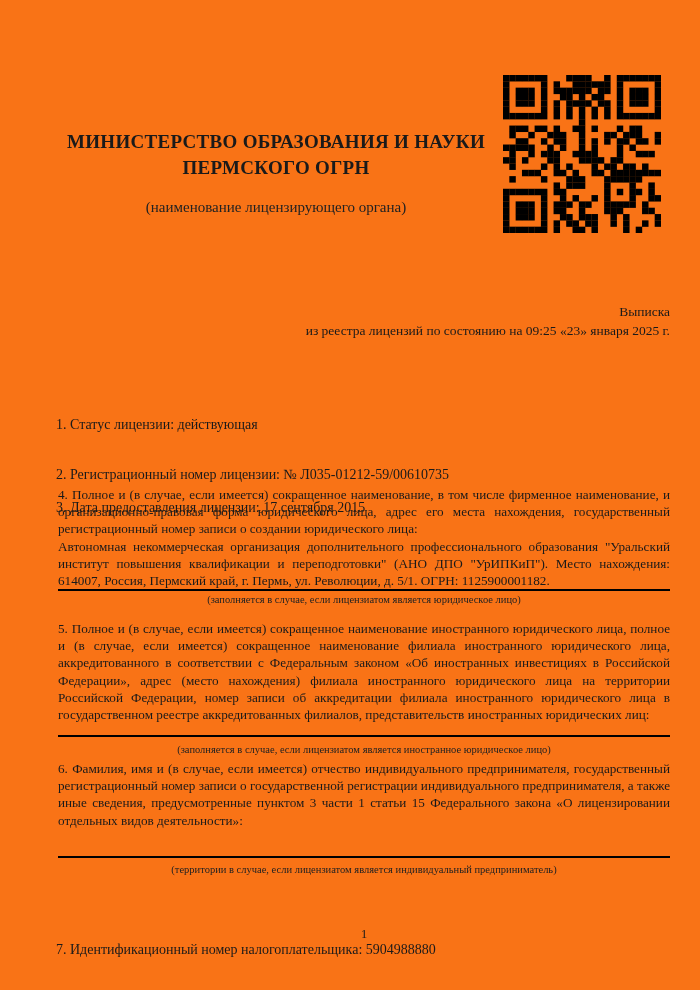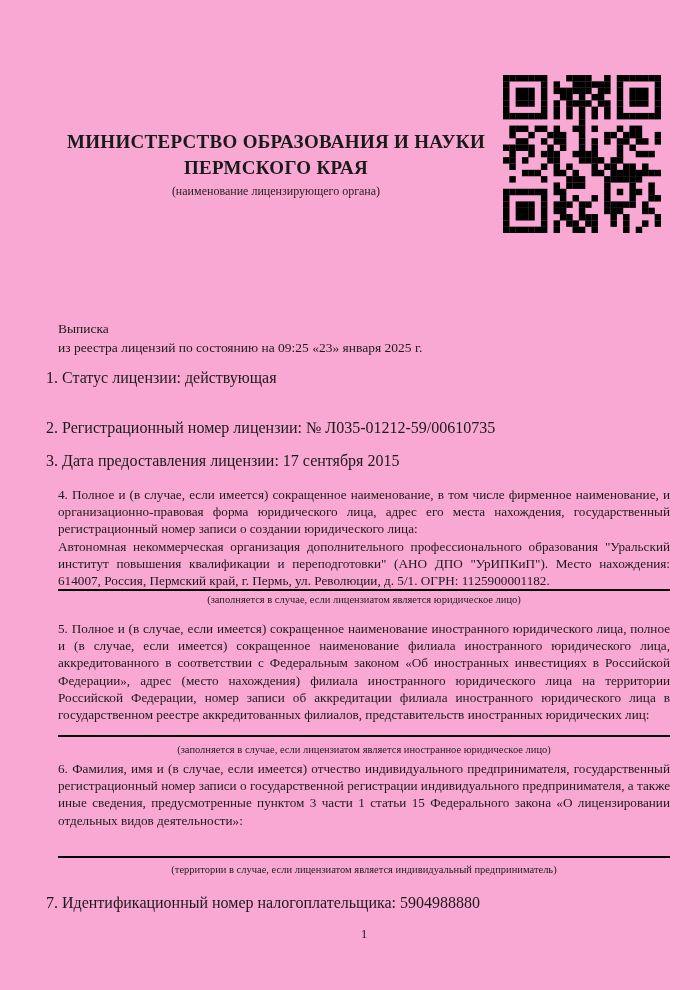--- a/index.html
+++ b/index.html
@@ -1,44 +1,44 @@
 <!DOCTYPE html>
 <html lang="ru"><head>
 <meta charset="utf-8">
 <style>
   html,body{margin:0;padding:0;background:#fff;}
   .page{
-    position:relative;width:700px;height:990px;background:#f9a8d4;
+    position:relative;width:700px;height:990px;background:#f97316;
     font-family:"Liberation Serif","DejaVu Serif",serif;color:#1a1a1a;
     overflow:hidden;
   }
   .abs{position:absolute;}
   
   .ministry{left:58px;top:129px;width:436px;text-align:center;}
   .ministry .m-line{font-size:19px;font-weight:bold;line-height:26px;letter-spacing:.3px;}
-  .ministry .m-cap{font-size:12px;line-height:13px;margin-top:4px;color:#222;}
+  .ministry .m-cap{font-size:15px;line-height:13px;margin-top:20px;color:#222;}
   .qr{left:503px;top:75px;width:158px;height:158px;display:block;}
   
-  .vypiska{left:58px;top:320px;width:612px;text-align:left;font-size:13.5px;line-height:18.5px;}
+  .vypiska{left:58px;top:303px;width:612px;text-align:right;font-size:13.5px;line-height:18.5px;}
   
-  .line-item{left:46px;width:612px;font-size:16px;line-height:17.2px;}
+  .line-item{left:56px;width:612px;font-size:14px;line-height:17.2px;margin-top:47px;}
   .para{left:58px;width:612px;font-size:13.2px;line-height:17.2px;text-align:justify;}
   .para p{margin:0;}
   .sep{left:58px;width:612px;border-top:2px solid #000;height:0;}
   .caption{left:58px;width:612px;text-align:center;font-size:10.5px;line-height:13px;color:#222;}
   .pagenum{left:58px;top:927px;width:612px;text-align:center;font-size:12.5px;}
 </style>
 </head>
 <body>
 
 <div class="page">
 
   <div class="abs ministry">
     <div class="m-line">МИНИСТЕРСТВО ОБРАЗОВАНИЯ И НАУКИ</div>
-    <div class="m-line">ПЕРМСКОГО КРАЯ</div>
+    <div class="m-line">ПЕРМСКОГО ОГРН</div>
     <div class="m-cap">(наименование лицензирующего органа)</div>
   </div>
 
   <svg class="abs qr" viewBox="0 0 158 158" aria-hidden="true">
       <g fill="#000">
         <rect x="0.00" y="0.00" width="6.47" height="6.47"></rect>
         <rect x="6.32" y="0.00" width="6.47" height="6.47"></rect>
         <rect x="12.64" y="0.00" width="6.47" height="6.47"></rect>
         <rect x="18.96" y="0.00" width="6.47" height="6.47"></rect>
         <rect x="25.28" y="0.00" width="6.47" height="6.47"></rect>

